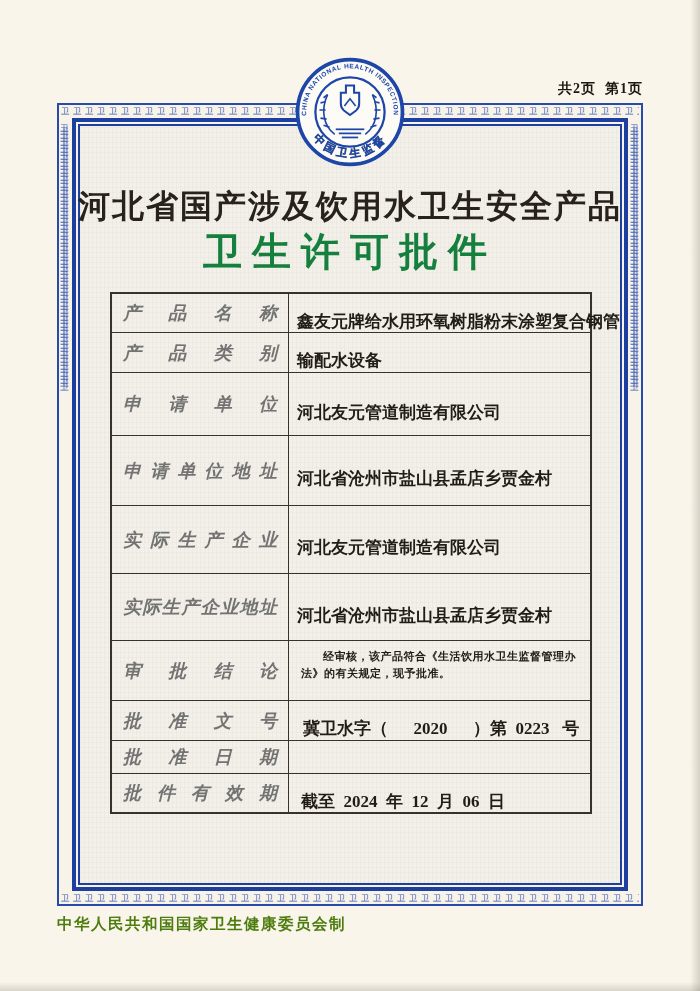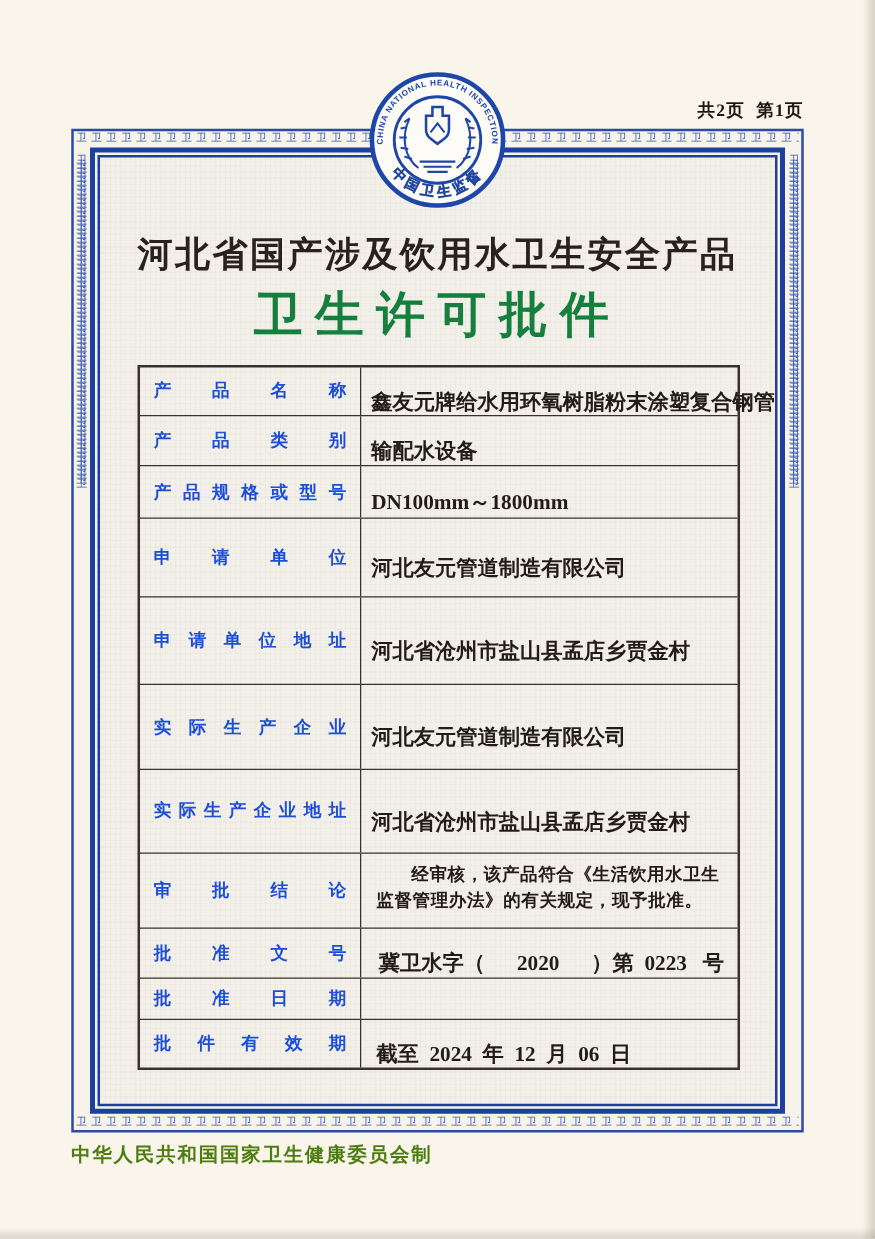--- a/index.html
+++ b/index.html
@@ -48,52 +48,52 @@
       repeating-linear-gradient(0deg, rgba(120,110,95,0.035) 0 1px, rgba(0,0,0,0) 1px 5px),
       #f2f0e9;
   }
 
   
   .seal{position:absolute;left:294px;top:56px;width:112px;height:112px;z-index:6;}
 
   
   .title1{
     position:absolute;left:0;top:185px;width:100%;text-align:center;
-    font-size:28px;font-weight:bold;letter-spacing:2px;color:#28211c;z-index:3;
+    font-size:32px;font-weight:bold;letter-spacing:2px;color:#28211c;z-index:3;
   }
   .title2{
     position:absolute;left:0;top:225px;width:100%;text-align:center;
     font-size:39px;font-weight:bold;letter-spacing:10px;color:#15803d;z-index:3;
   }
 
   
   .cert-table{
     position:absolute;left:110px;top:292px;width:482px;z-index:3;
     border:2px solid #38322b;box-sizing:border-box;background:transparent;
   }
   .t-row{display:flex;box-sizing:border-box;}
   .t-row + .t-row{border-top:1.5px solid #38322b;}
   .t-label{
     width:177px;flex:0 0 177px;box-sizing:border-box;
     border-right:1.5px solid #38322b;
     display:flex;align-items:center;padding:0 11px;
   }
   .t-label span{
     display:block;width:100%;
-    font-size:14px;font-weight:bold;color:#1d4ed8;
-    text-align:justify;text-align-last:justify;text-justify:inter-character;
+    font-size:18px;font-weight:bold;color:#737373;
+    text-align:justify;text-align-last:justify;text-justify:inter-character;font-style:italic;
   }
   .t-value{
     flex:1;display:flex;align-items:center;box-sizing:border-box;
     padding:16px 4px 0 8px;
     font-size:17px;font-weight:600;color:#221c16;white-space:pre;
   }
   .t-value.wrap{
     white-space:normal;display:block;padding:7px 10px 0 12px;
-    font-size:14px;line-height:1.5;text-indent:2em;letter-spacing:0.5px;
+    font-size:11px;line-height:1.5;text-indent:2em;letter-spacing:0.5px;
   }
   .t-value.center{justify-content:center;padding-right:40px;}
 
   .footer{
     position:absolute;left:57px;top:914px;
     font-size:15.5px;font-weight:bold;letter-spacing:1.5px;color:#4d7c0f;
   }
 </style>
 </head>
 <body>
@@ -160,26 +160,20 @@
     <div class="t-value">鑫友元牌给水用环氧树脂粉末涂塑复合钢管</div>
   </div>
 
   <div class="t-row" style="height:40px">
     <div class="t-label">
         <span>产品类别</span>
       </div>
     <div class="t-value">输配水设备</div>
   </div>
 
-  <div class="t-row" style="height:42px">
-    <div class="t-label">
-        <span>产品规格或型号</span>
-      </div>
-    <div class="t-value">DN100mm～1800mm</div>
-  </div>
 
   <div class="t-row" style="height:63px">
     <div class="t-label">
         <span>申请单位</span>
       </div>
     <div class="t-value">河北友元管道制造有限公司</div>
   </div>
 
   <div class="t-row" style="height:70px">
     <div class="t-label">

